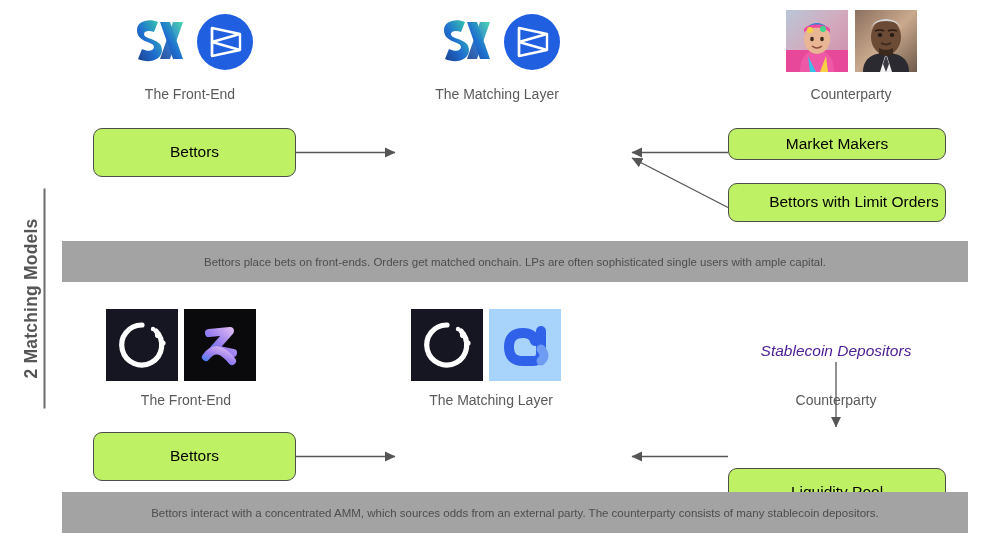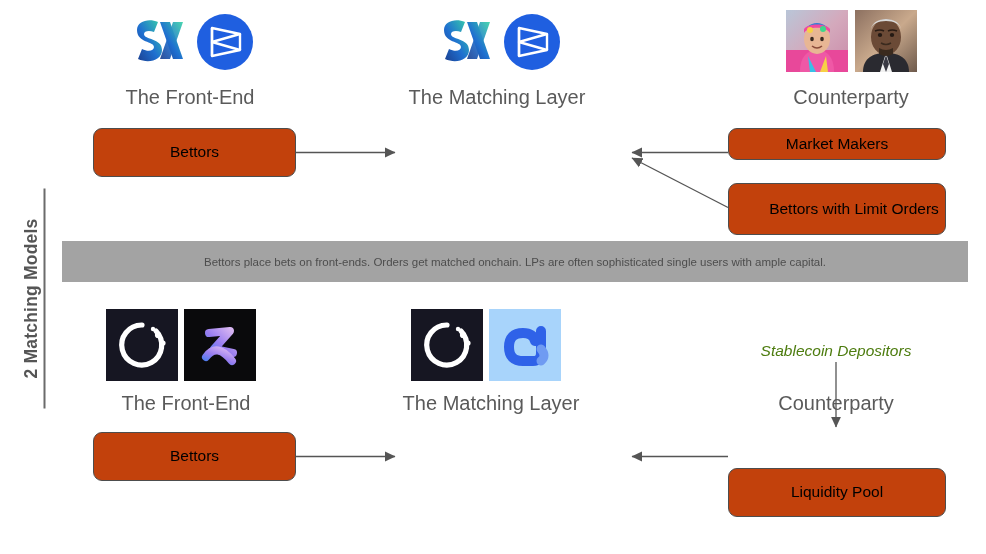--- a/index.html
+++ b/index.html
@@ -25,33 +25,33 @@
     text-align:center;
     letter-spacing:.2px;
     border-bottom:2px solid #6b6b6b;
     padding-bottom:2px;
     white-space:nowrap;
   }
 
   
   .col-head{
     position:absolute;
-    font-size:20px;
+    font-size:14px;
     color:#5a5a5a;
     text-align:center;
     white-space:nowrap;
   }
 
   
   .node{
     position:absolute;
     box-sizing:border-box;
     border:1.4px solid #4d4d4d;
     border-radius:9px;
-    background:#c2410c;
+    background:#bef264;
     color:#000000;
     font-size:15.5px;
     display:flex;
     align-items:center;
     justify-content:center;
     text-align:center;
     line-height:1.22;
     padding:2px 6px;
   }
   .node.green{
@@ -71,21 +71,21 @@
     text-align:center;
     padding:0 10px;
     box-sizing:border-box;
   }
 
   
   .annot{
     position:absolute;
     font-style:italic;
     font-size:15.5px;
-    color:#4d7c0f;
+    color:#4c1d95;
     white-space:nowrap;
     text-align:center;
   }
 
   
   .arrows{position:absolute;left:0;top:0;width:986px;height:554px;pointer-events:none;}
 
   
   .logo{position:absolute;overflow:hidden;}
   .logo svg{display:block;}
@@ -196,21 +196,21 @@
       <path d="M26 33 Q31 36 36 33" stroke="#3a2a1e" stroke-width="1.5" fill="none"></path>
     </svg>
   </div>
 
   <div class="col-head" style="left:95px;top:86px;width:190px;">The Front-End</div>
   <div class="col-head" style="left:402px;top:86px;width:190px;">The Matching Layer</div>
   <div class="col-head" style="left:756px;top:86px;width:190px;">Counterparty</div>
 
   <div class="node" style="left:93px;top:128px;width:203px;height:49px;">Bettors</div>
   <div class="node" style="left:728px;top:128px;width:218px;height:32px;">Market Makers</div>
-  <div class="node" style="left:728px;top:183px;width:218px;height:52px;padding-left:40px;">Bettors with Limit Orders</div>
+  <div class="node" style="left:728px;top:183px;width:218px;height:39px;padding-left:40px;">Bettors with Limit Orders</div>
 
   <div class="band" style="left:62px;top:241px;width:906px;height:41px;">Bettors place bets on front-ends. Orders get matched onchain. LPs are often sophisticated single users with ample capital.</div>
 
   <div class="logo" style="left:106px;top:309px;width:72px;height:72px;">
     <svg width="72" height="72" viewBox="0 0 72 72">
       <rect width="72" height="72" fill="#161622"></rect>
       <path d="M36 16 A20 20 0 1 0 50 22" fill="none" stroke="#ffffff" stroke-width="5.2" stroke-linecap="round"></path>
       <circle cx="52" cy="26" r="3.1" fill="#ffffff"></circle>
       <circle cx="57" cy="34" r="2.6" fill="#ffffff"></circle>
       <circle cx="47" cy="20" r="2.2" fill="#ffffff"></circle>
@@ -255,20 +255,21 @@
 
   <div class="col-head" style="left:86px;top:392px;width:200px;">The Front-End</div>
   <div class="col-head" style="left:391px;top:392px;width:200px;">The Matching Layer</div>
   <div class="col-head" style="left:736px;top:392px;width:200px;">Counterparty</div>
 
   <div class="annot" style="left:736px;top:342px;width:200px;">Stablecoin Depositors</div>
 
   <div class="node" style="left:93px;top:432px;width:203px;height:49px;">Bettors</div>
   <div class="node" style="left:728px;top:432px;width:218px;height:49px;margin-top:36px;">Liquidity Pool</div>
 
+  <div class="band" style="left:62px;top:492px;width:906px;height:41px;">Bettors interact with a concentrated AMM, which sources odds from an external party. The counterparty consists of many stablecoin depositors.</div>
 
   <svg class="arrows">
     <defs>
       <marker id="ah" markerWidth="9" markerHeight="9" refX="8" refY="4.5" orient="auto">
         <path d="M0,0.6 L8.4,4.5 L0,8.4 Z" fill="#555555"></path>
       </marker>
     </defs>
 
     <line x1="296" y1="152.5" x2="395" y2="152.5" stroke="#555555" stroke-width="1.3" marker-end="url(#ah)"></line>
 

